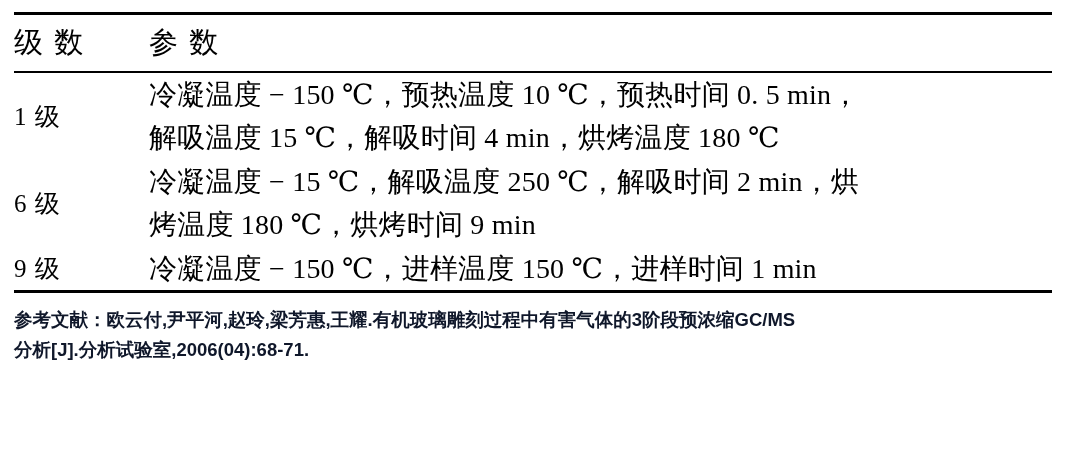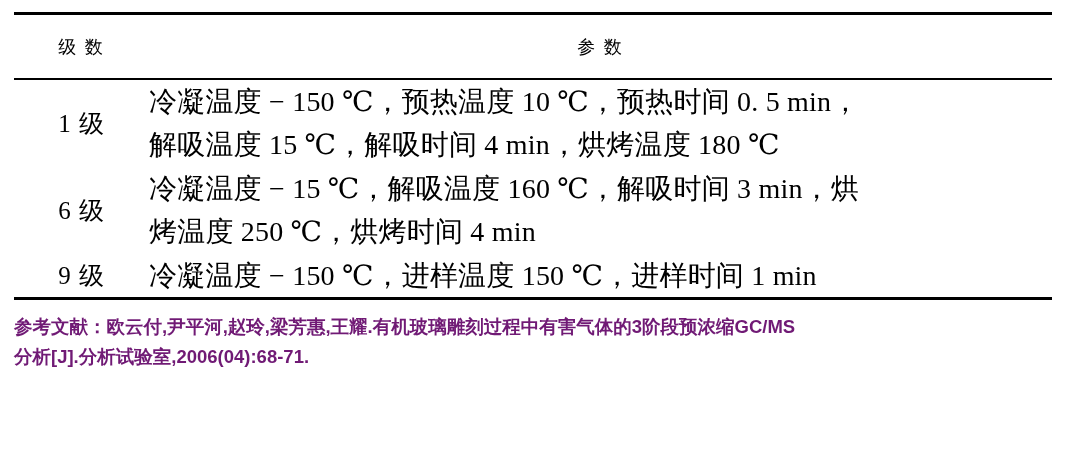--- a/index.html
+++ b/index.html
@@ -47,28 +47,28 @@
   table.param-table td {
     border: none;
     padding: 0;
     vertical-align: middle;
   }
 
   .col-level { width: 135px; }
 
   .head-row th {
     font-weight: normal;
-    font-size: 18px;
+    font-size: 29px;
     letter-spacing: 2px;
-    height: 63px;
-    text-align: center;
+    height: 56px;
+    text-align: left;
   }
 
   .level-cell {
-    text-align: center;
+    text-align: left;
     font-size: 25px;
     letter-spacing: 1px;
     vertical-align: middle;
   }
 
   .param-cell {
     font-size: 28px;
     line-height: 1.55;
     padding: 9px 6px 9px 24px;
     letter-spacing: 0.2px;
@@ -78,21 +78,21 @@
     display: block;
     white-space: nowrap;
   }
 
   .ref {
     margin-top: 12px;
     font-family: "Liberation Sans", "DejaVu Sans", sans-serif;
     font-weight: bold;
     font-size: 18.5px;
     line-height: 1.65;
-    color: #701a75;
+    color: #0f172a;
     letter-spacing: 0px;
   }
   .ref .ref-line { display: block; }
 </style>
 </head>
 <body>
 
 <div class="page">
 
   <div class="rule-top"></div>
@@ -121,22 +121,22 @@
       <tr>
         <td class="level-cell">1 级</td>
         <td class="param-cell">
           <span class="line">冷凝温度 − 150 ℃，预热温度 10 ℃，预热时间 0. 5 min，</span>
           <span class="line">解吸温度 15 ℃，解吸时间 4 min，烘烤温度 180 ℃</span>
         </td>
       </tr>
       <tr>
         <td class="level-cell">6 级</td>
         <td class="param-cell">
-          <span class="line">冷凝温度 − 15 ℃，解吸温度 160 ℃，解吸时间 3 min，烘</span>
-          <span class="line">烤温度 250 ℃，烘烤时间 4 min</span>
+          <span class="line">冷凝温度 − 15 ℃，解吸温度 250 ℃，解吸时间 2 min，烘</span>
+          <span class="line">烤温度 180 ℃，烘烤时间 9 min</span>
         </td>
       </tr>
       <tr>
         <td class="level-cell">9 级</td>
         <td class="param-cell">
           <span class="line">冷凝温度 − 150 ℃，进样温度 150 ℃，进样时间 1 min</span>
         </td>
       </tr>
     </tbody>
   </table>

